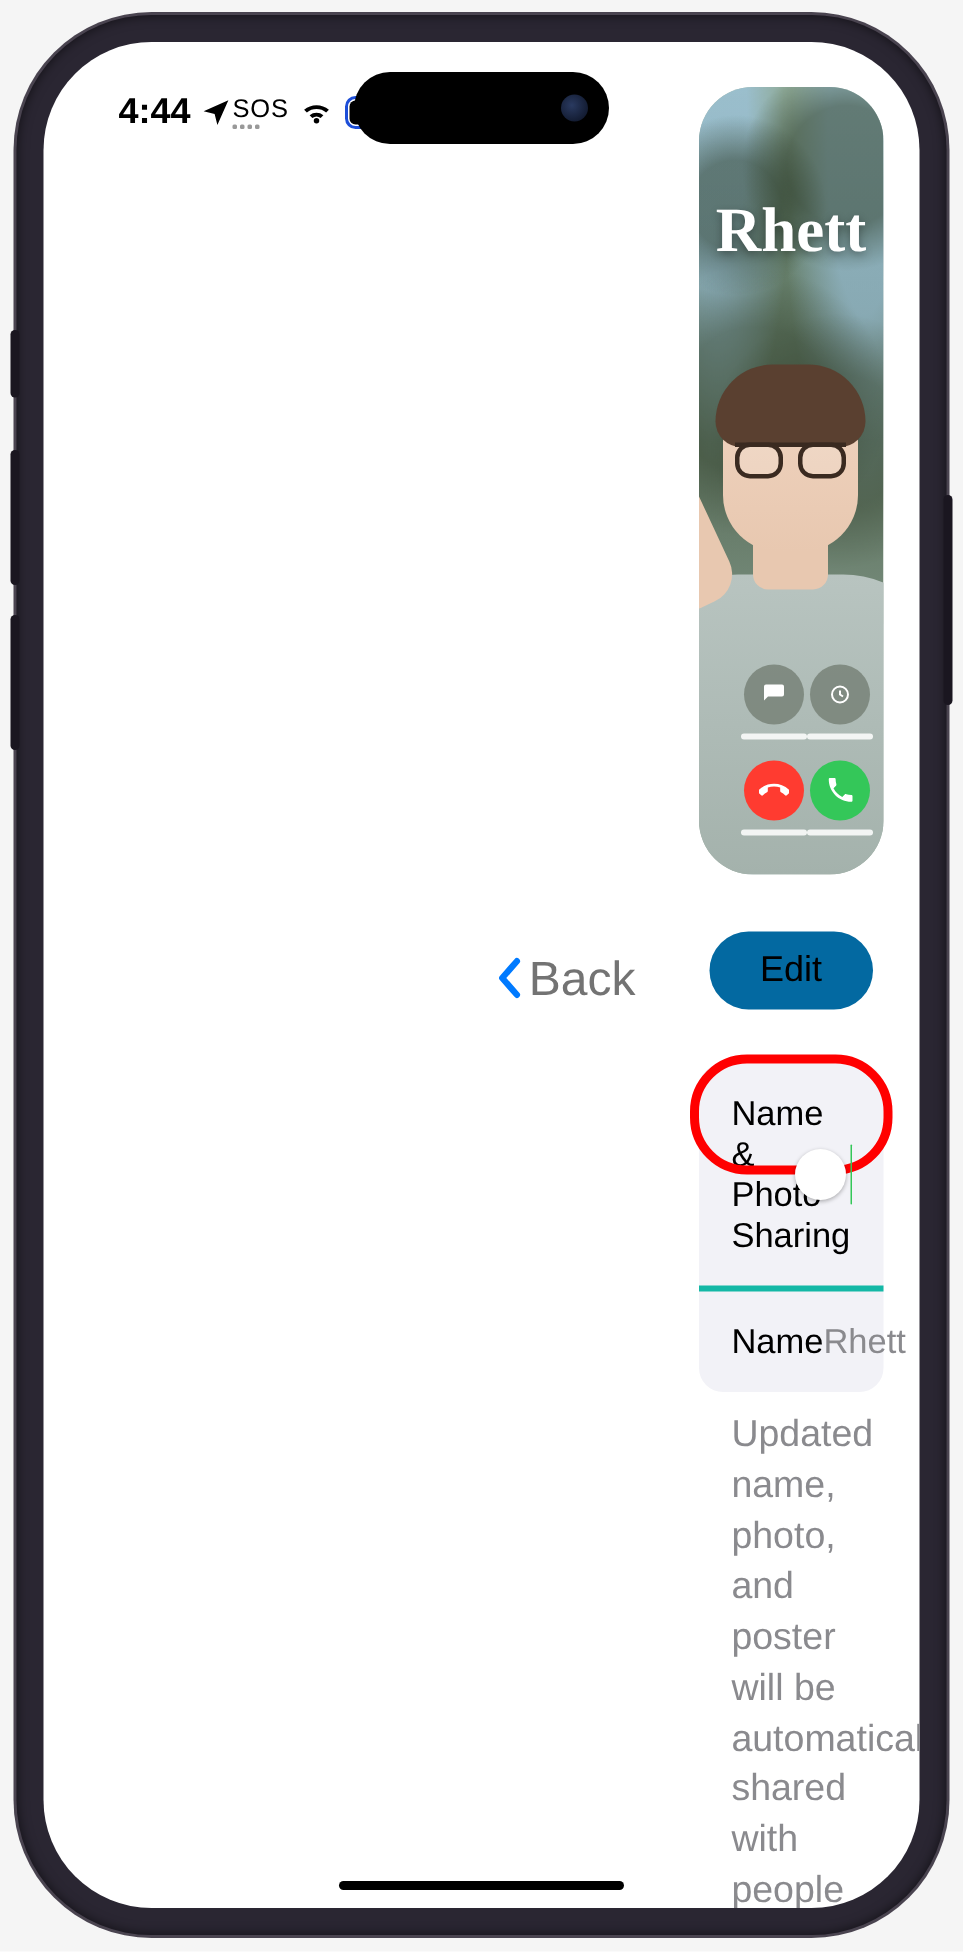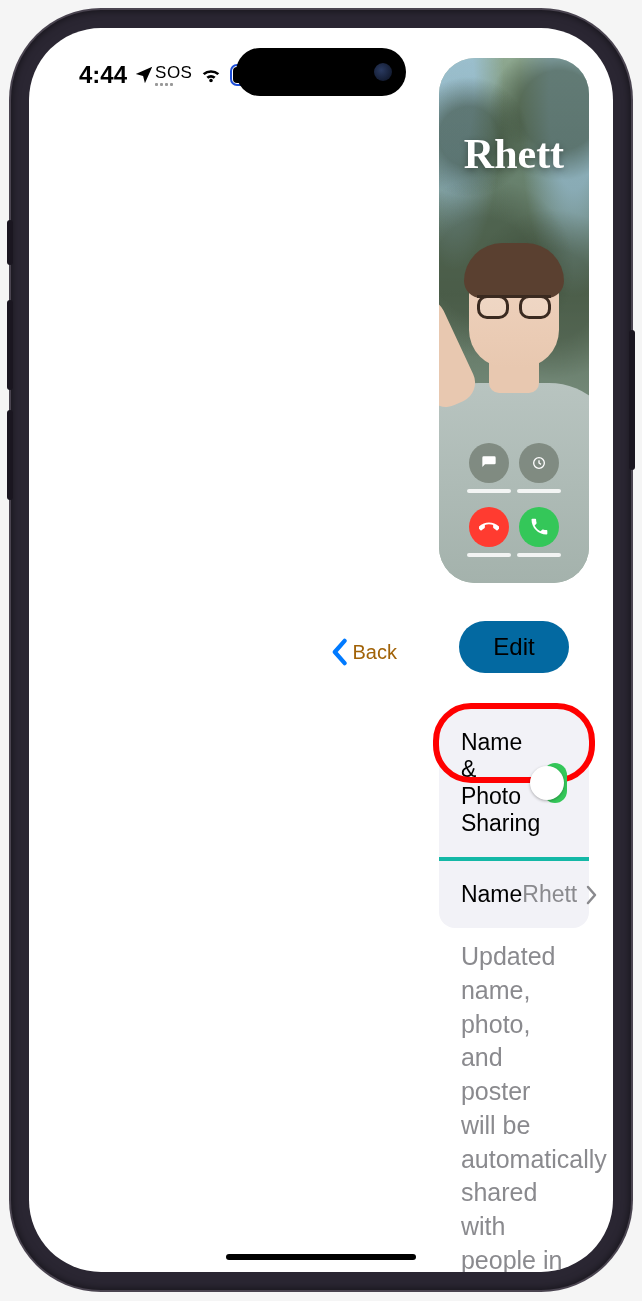--- a/index.html
+++ b/index.html
@@ -70,21 +70,21 @@
   }
   .battery::after {
     content: ""; position: absolute; right: -5px; top: 6px;
     width: 3px; height: 8px; background: #000; border-radius: 0 2px 2px 0;
   }
   .battery-fill { position: absolute; left: 1px; top: 1px; bottom: 1px; width: 35%; background: #000; border-radius: 4px 0 0 4px; }
   .battery-text { position: absolute; width: 100%; text-align: center; font-size: 13px; font-weight: 600; color: #fff; mix-blend-mode: difference; }
   .nav {
     display: flex; align-items: center; gap: 4px;
     padding: 14px 18px 10px;
-    color: #a16207; font-size: 20px;
+    color: #737373; font-size: 32px;
   }
   .nav svg { width: 18px; height: 28px; }
   .content { flex: 1; padding: 10px 24px 0; overflow: hidden; }
   .poster-wrap { display: flex; justify-content: center; padding-top: 20px; }
   .poster {
     width: 262px; height: 525px;
     border-radius: 36px;
     position: relative;
     overflow: hidden;
     background:

